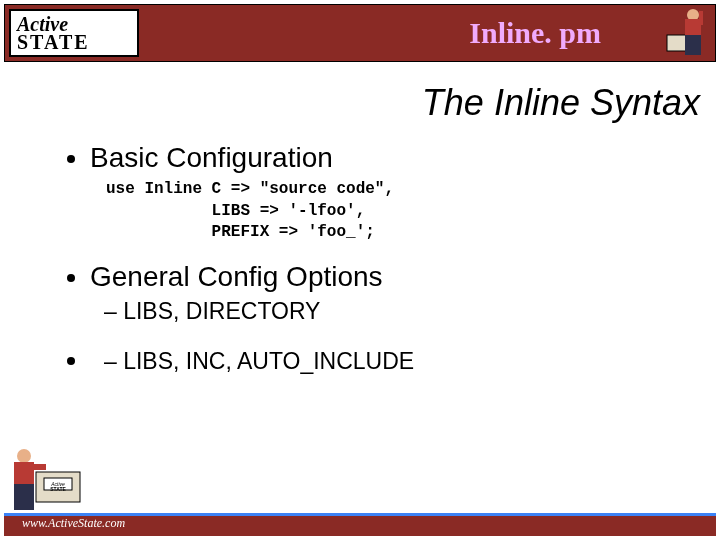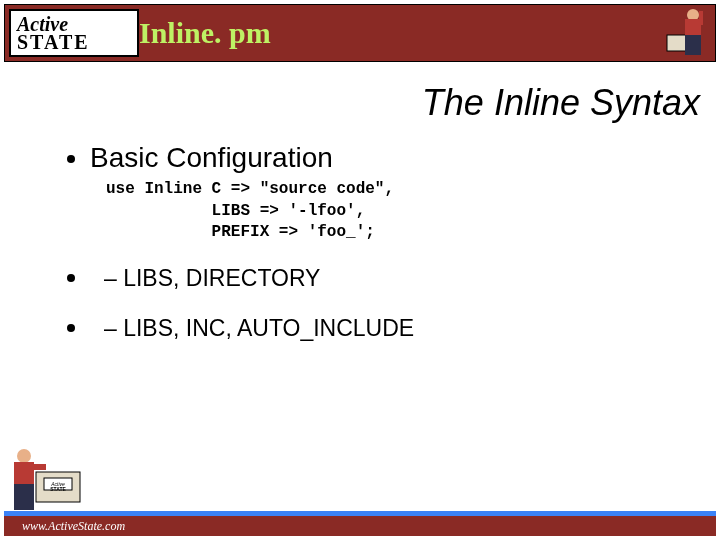--- a/index.html
+++ b/index.html
@@ -41,22 +41,22 @@
   }
   .logo-bottom {
     font-weight: 900;
     font-size: 20px;
     line-height: 0.95;
     letter-spacing: 2px;
     color: #000;
   }
   .header-title {
     flex: 1;
-    text-align: left;
-    color: #bef264;
+    text-align: right;
+    color: #f0abfc;
     font-family: "Times New Roman", serif;
     font-weight: bold;
     font-size: 30px;
     padding-right: 60px;
   }
   .header-mascot {
     width: 52px;
     height: 56px;
     position: relative;
     margin-right: 2px;
@@ -107,23 +107,22 @@
     white-space: pre;
     color: #000;
   }
   .footer {
     position: absolute;
     left: 4px;
     right: 4px;
     bottom: 4px;
     height: 20px;
     background: #8a2a25;
-    border-top: 5px solid #3b82f6;
+    border-top: 3px solid #3b82f6;
     display: flex;
-    align-items: center;
   }
   .footer-url {
     color: #fff;
     font-style: italic;
     font-size: 12px;
     margin-left: 18px;
     font-family: "Times New Roman", serif;
   }
   .footer-mascot {
     position: absolute;
@@ -160,20 +159,21 @@
 <div class="content">
   <h1 class="slide-title">The Inline Syntax</h1>
   <ul class="level1">
     <li>
       <span>Basic Configuration</span>
       <pre class="code">use Inline C =&gt; "source code",
            LIBS =&gt; '-lfoo',
            PREFIX =&gt; 'foo_';</pre>
     </li>
     <li>
+      <span>General Config Options</span>
       <ul class="level2">
         <li>LIBS, DIRECTORY</li>
       </ul>
     </li>
     <li>
       <ul class="level2">
         <li>LIBS, INC, AUTO_INCLUDE</li>
       </ul>
     </li>
   </ul>

